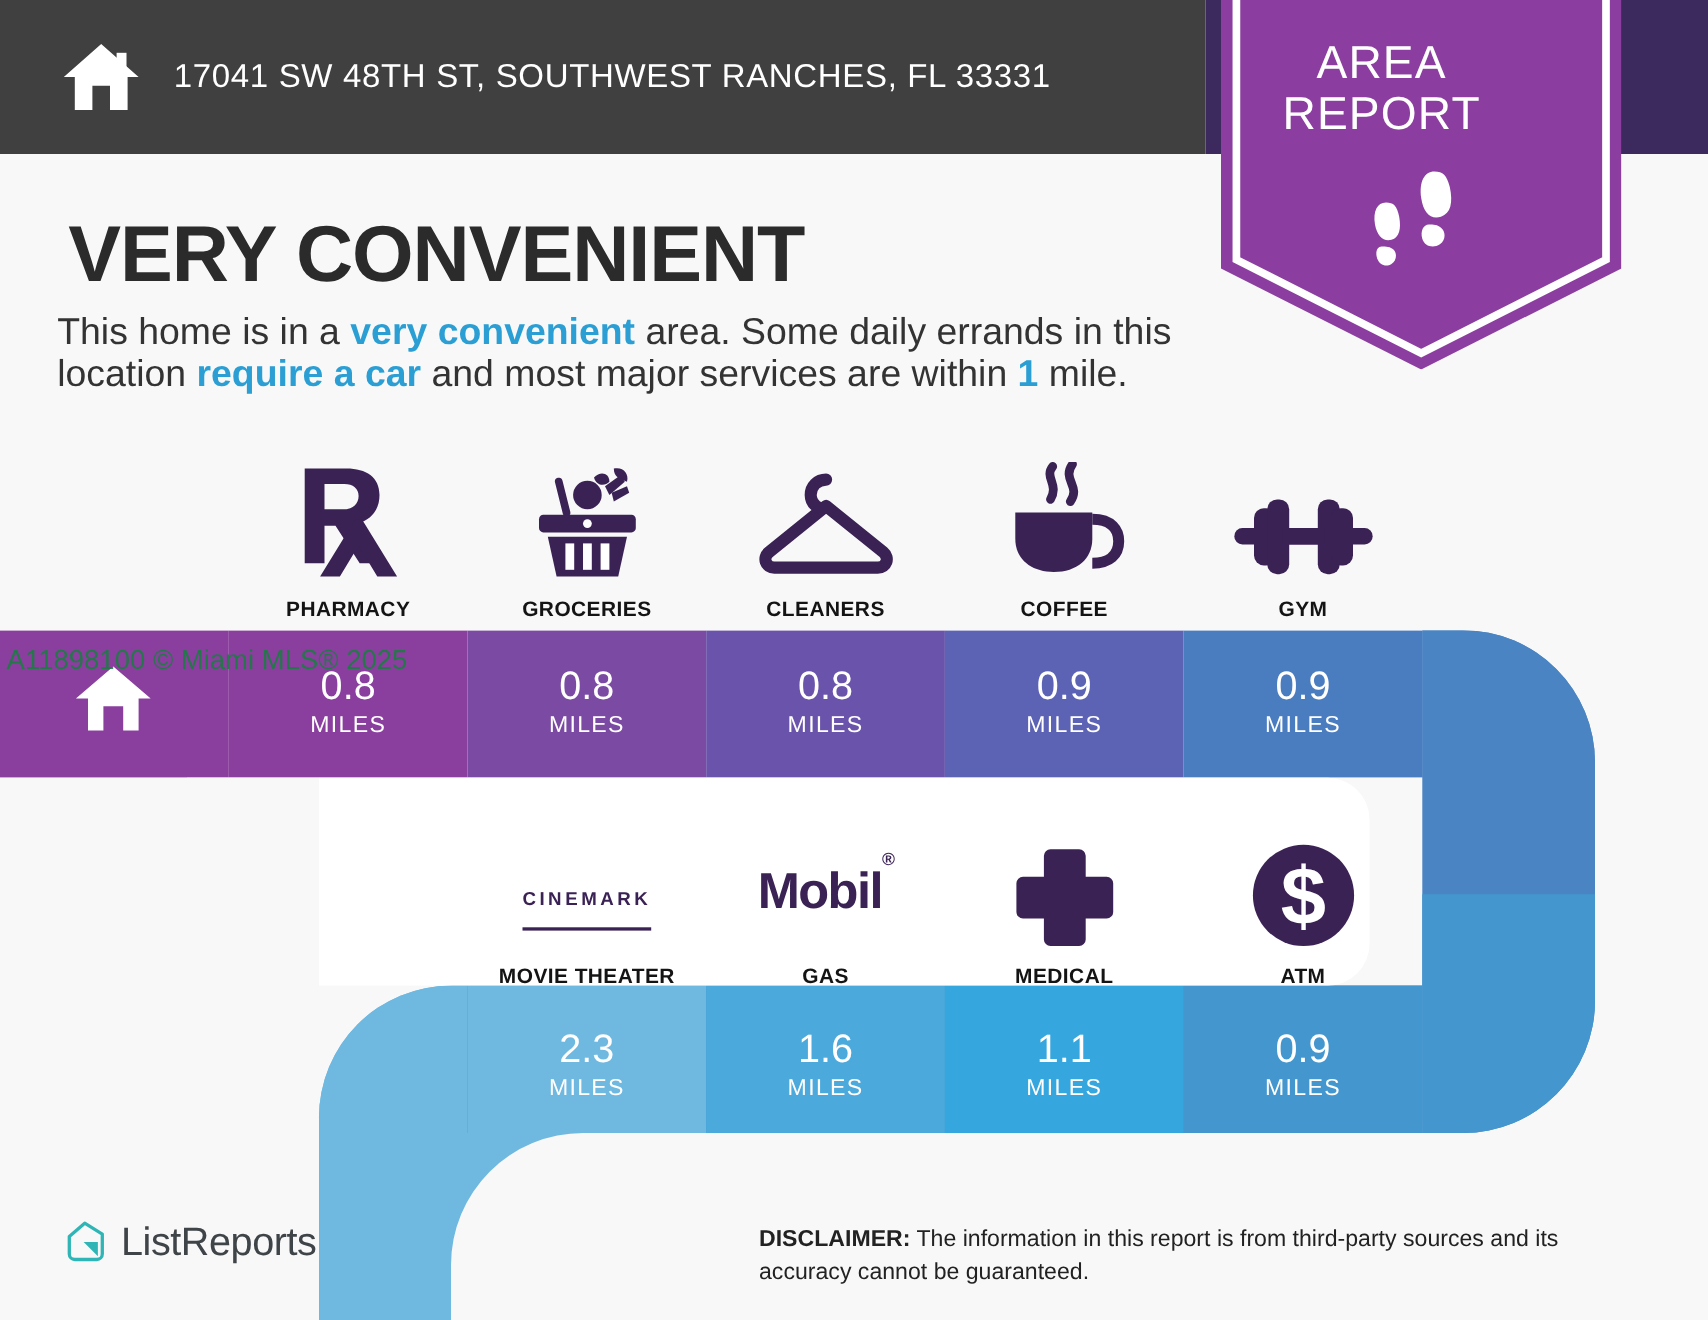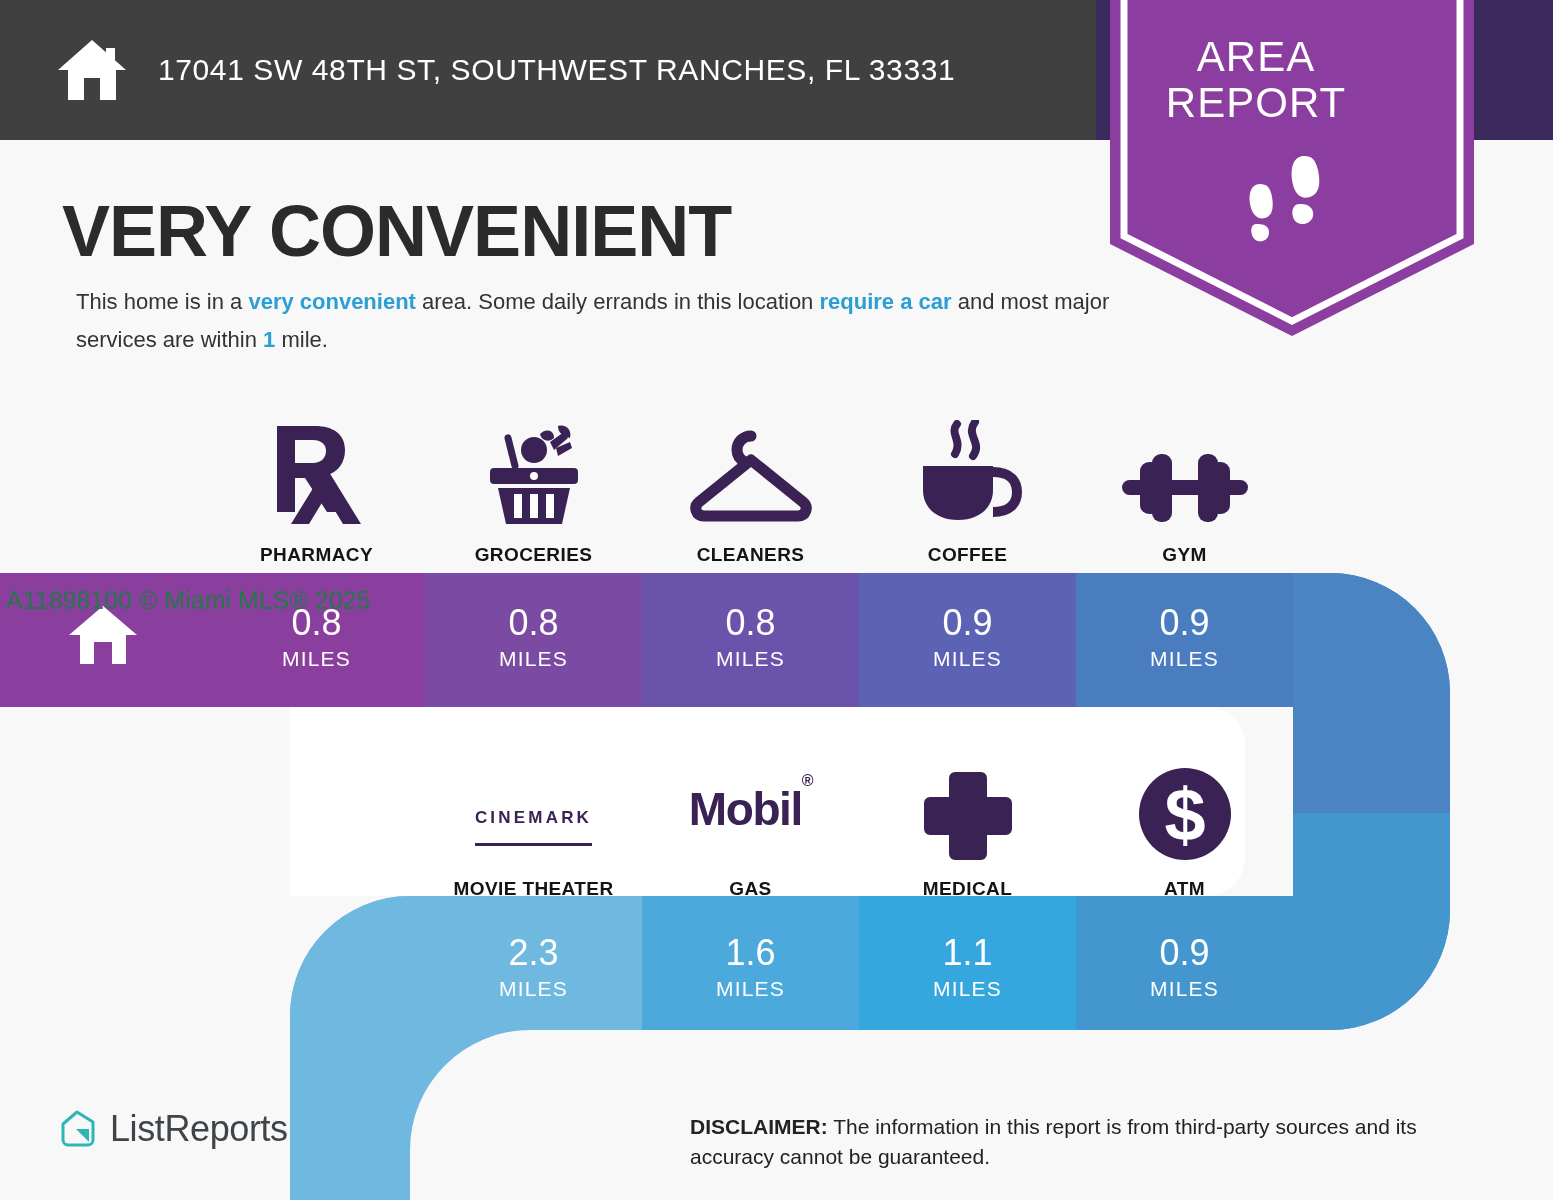--- a/index.html
+++ b/index.html
@@ -80,23 +80,23 @@
   .headline {
     position: absolute;
     left: 62px; top: 190px;
     font-size: 72px;
     font-weight: 700;
     color: #2b2b2b;
     letter-spacing: -1px;
   }
   .subtext {
     position: absolute;
-    left: 76px; top: 283px;
+    left: 52px; top: 283px;
     width: 1040px;
-    font-size: 22px;
+    font-size: 34px;
     line-height: 38px;
     color: #333333;
   }
   .hl { color: #2b9fd4; font-weight: 700; }
 
   
   .icon-row {
     position: absolute;
     display: flex;
   }

